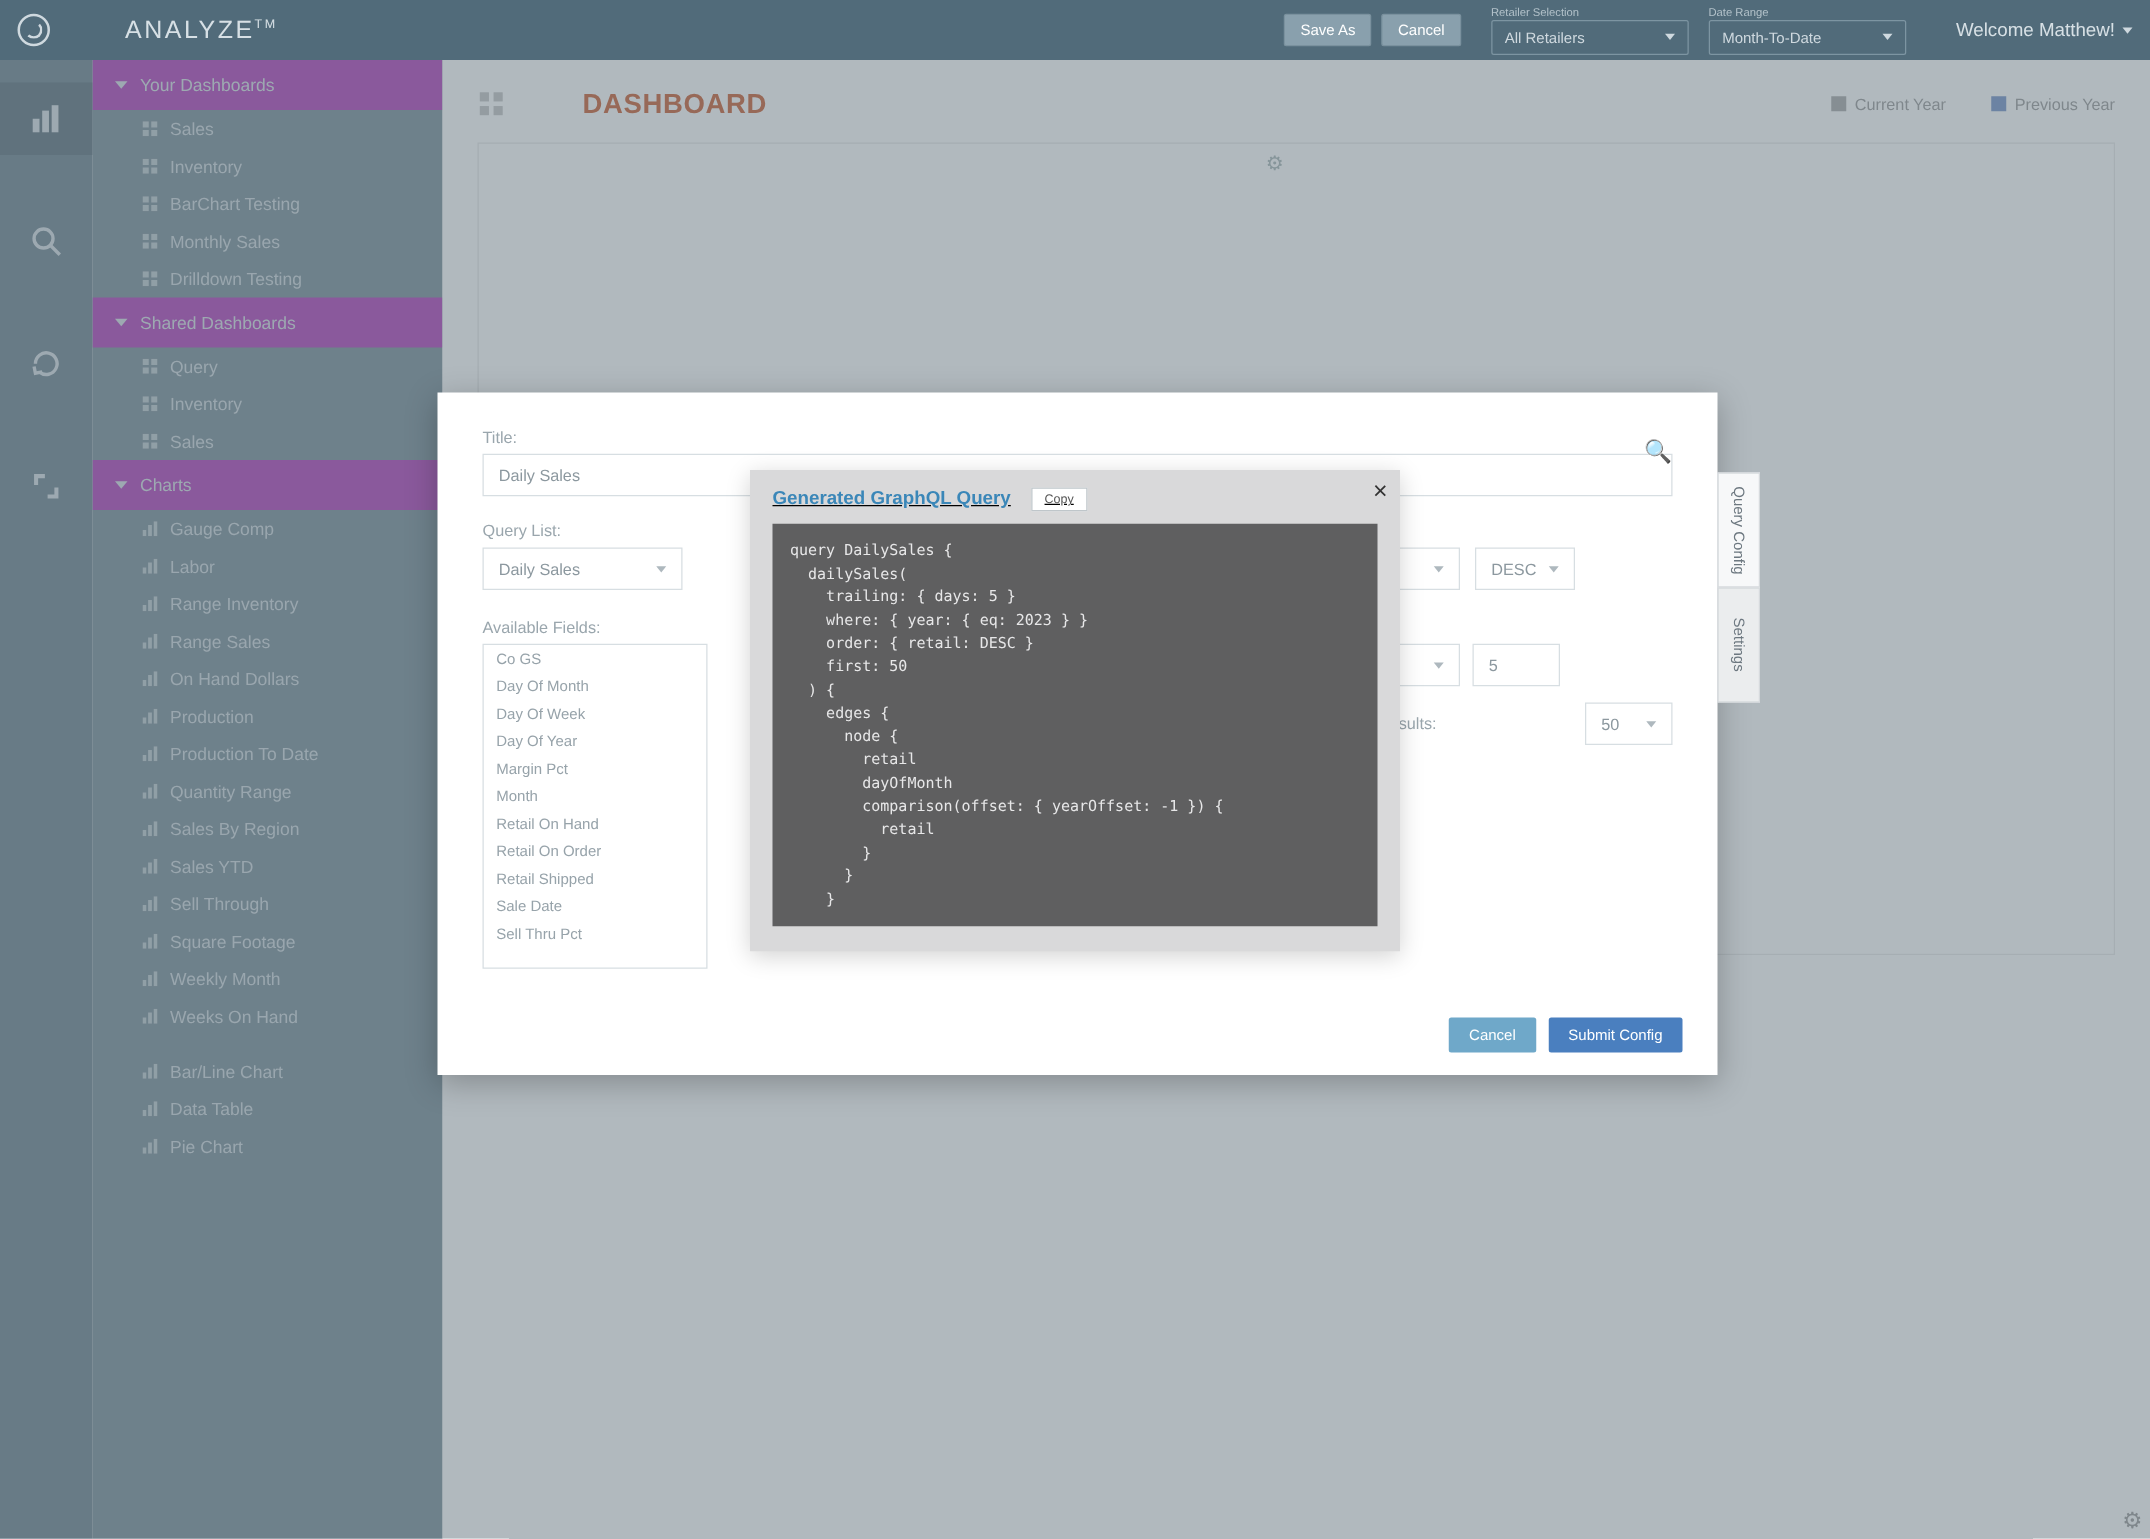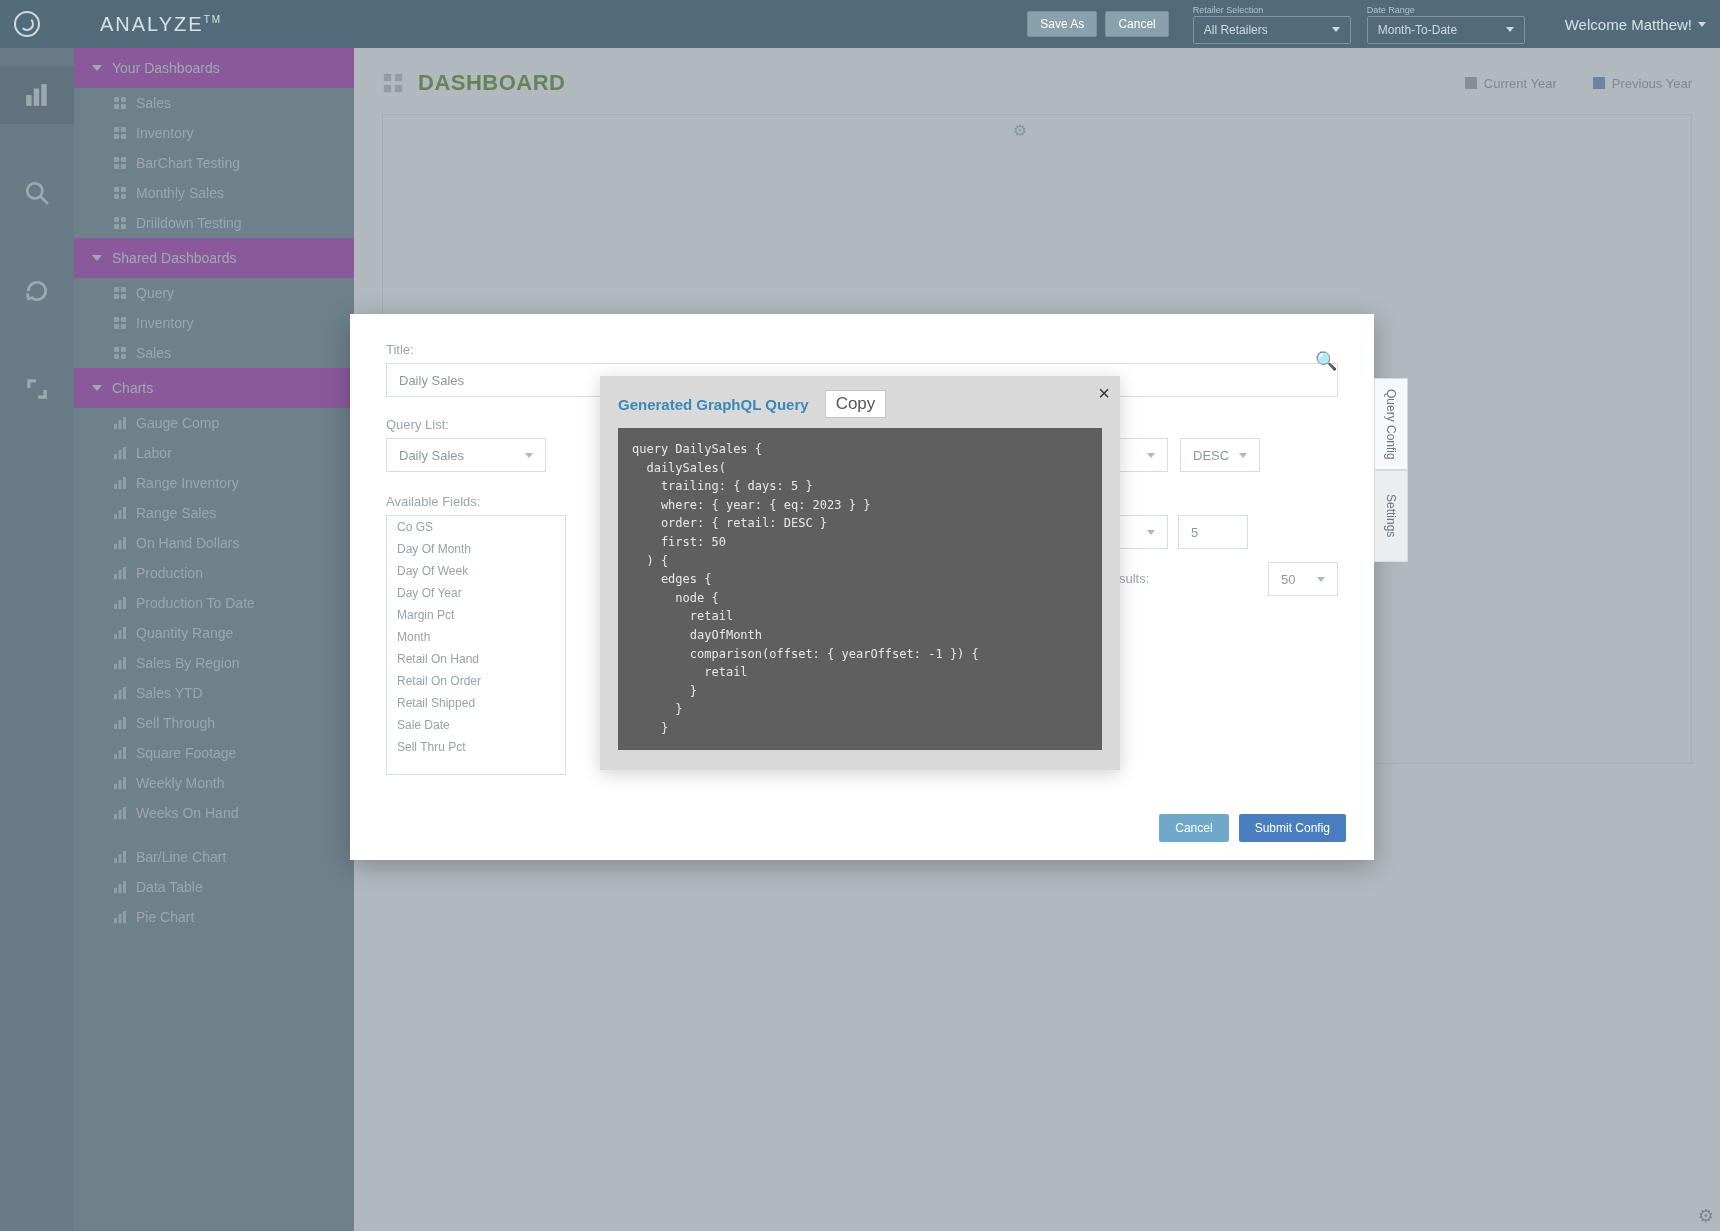--- a/index.html
+++ b/index.html
@@ -28,21 +28,21 @@
 
 .sidebar { width: 280px; background: #617985; color: #c6d2d8; font-size: 14px; overflow-y: auto; }
 .sb-header { background: #a21caf; padding: 12px 18px; font-size: 14px; display: flex; align-items: center; gap: 10px; color: #cfd9df; }
 .sb-header .chev { border-left: 5px solid transparent; border-right: 5px solid transparent; border-top: 6px solid #cfd9df; }
 .sb-item { padding: 7px 18px 7px 40px; display: flex; align-items: center; gap: 10px; cursor: pointer; font-size: 14px; color: #c6d2d8; }
 .sb-icon { width: 12px; height: 12px; opacity: .8; }
 
 .main { flex: 1; background: #fff; position: relative; padding: 22px 28px; }
 .main-head { display: flex; align-items: center; gap: 14px; }
 .main-head-icon { width: 22px; height: 22px; }
-.main-title { font-size: 22px; font-weight: 600; color: #4d7c0f; letter-spacing: .5px; }
+.main-title { font-size: 22px; font-weight: 600; color: #c2410c; letter-spacing: .5px; margin-left: 48px; }
 .legend { margin-left: auto; display: flex; gap: 36px; font-size: 13px; }
 .legend-item { display: flex; align-items: center; gap: 7px; color: #888; }
 .legend-sw { width: 12px; height: 12px; }
 .lg-cur { background: #999; }
 .lg-prev { background: #5b7fbf; }
 
 .canvas-box { margin-top: 18px; border: 1px solid #e4e4e4; height: 650px; display: flex; }
 .canvas-half { flex: 1; position: relative; }
 .canvas-gear { position: absolute; right: 10px; top: 6px; color: #9aa; font-size: 16px; }
 
@@ -62,23 +62,23 @@
 .m-btn-cancel { background: #6fa8c9; }
 .m-btn-submit { background: #4a7fbf; }
 .modal-search-icon { position: absolute; right: 36px; top: 36px; color: #b6c0c5; font-size: 18px; }
 
 .side-tabs { position: absolute; top: 330px; left: calc(350px + 1024px); z-index: 70; }
 .side-tab { width: 34px; height: 92px; background: #ebedee; border: 1px solid #d6dadd; writing-mode: vertical-rl; text-orientation: mixed; font-size: 12px; color: #6d7880; display: flex; align-items: center; justify-content: center; cursor: pointer; }
 .side-tab.active { background: #f7f8f9; font-weight: 500; }
 
 .gql-popover { position: absolute; left: 600px; top: 328px; width: 520px; background: #d9d9da; z-index: 80; padding: 14px 18px 20px; box-shadow: 0 4px 18px rgba(0,0,0,.18); }
 .gql-close { position: absolute; right: 10px; top: 6px; font-size: 20px; color: #333; cursor: pointer; font-weight: 300; }
-.gql-head { display: flex; align-items: center; gap: 16px; margin-bottom: 10px; }
+.gql-head { display: flex; gap: 16px; margin-bottom: 10px; text-decoration: underline; }
 .gql-title { font-size: 15px; font-weight: 600; color: #3b87b8; }
-.gql-copy { background: #fff; border: 1px solid #bfc6ca; font-size: 17px; padding: 3px 10px; cursor: pointer; color: #555; }
+.gql-copy { background: #fff; border: 1px solid #bfc6ca; font-size: 10px; padding: 3px 10px; cursor: pointer; color: #555; }
 .gql-code { background: #5f5f60; color: #e7e7e8; font-family: "SFMono-Regular", Consolas, monospace; font-size: 12px; line-height: 1.55; padding: 12px 14px; white-space: pre; overflow-x: auto; }
 
 .bottom-gear { position: absolute; right: 6px; bottom: 4px; color: #888; font-size: 18px; z-index: 40; }
 </style>
 </head>
 <body>
 
 <div class="topbar">
   <div class="logo-swirl"></div>
   <div class="brand">

